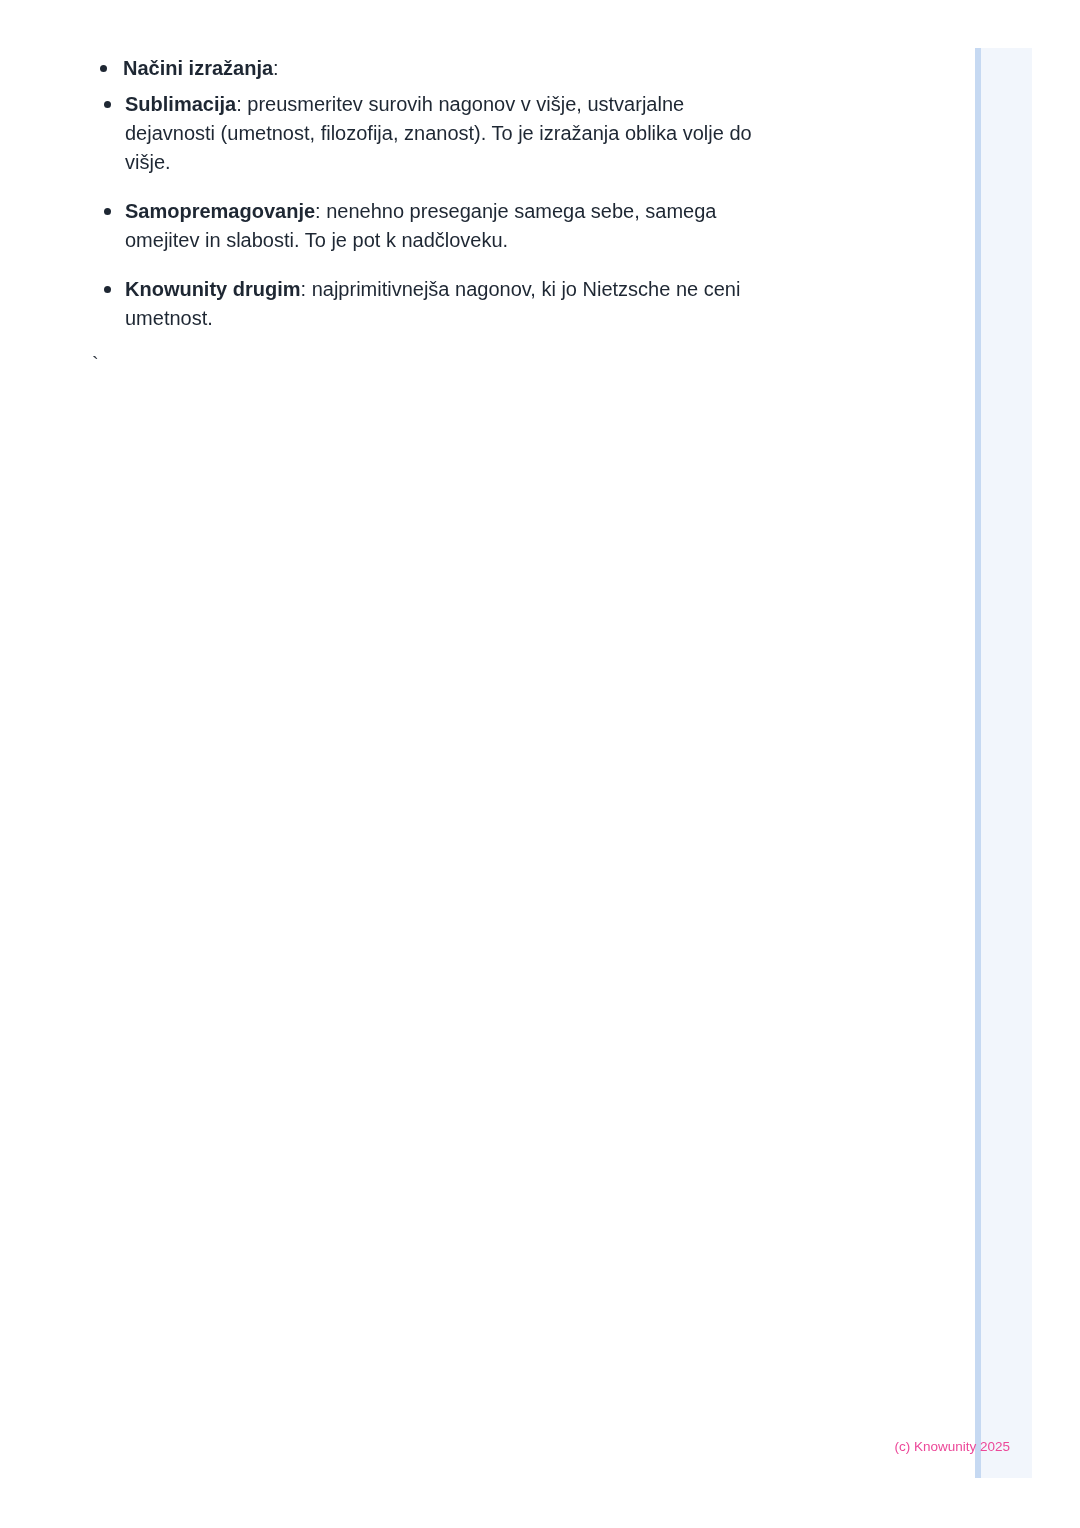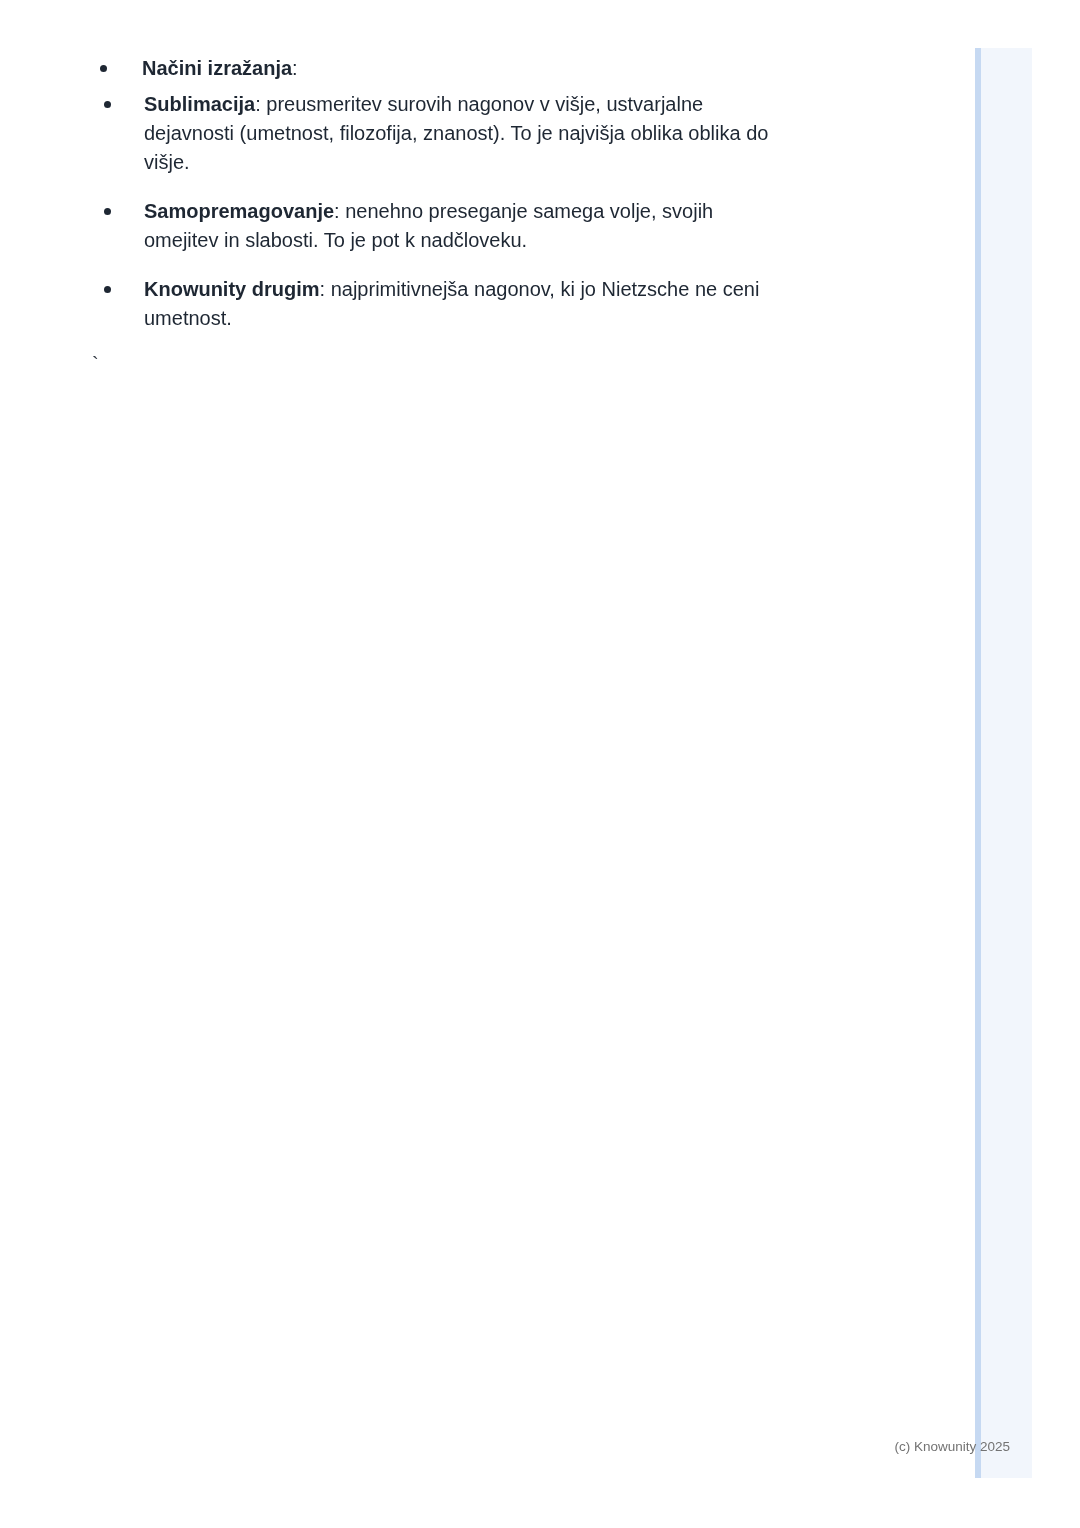--- a/index.html
+++ b/index.html
@@ -43,38 +43,38 @@
     flex: 0 0 auto;
     width: 7px;
     height: 7px;
     border-radius: 50%;
     background: #1e2733;
     margin-top: 11px;
   }
   .level1 .bullet { margin-right: 16px; }
   .level2 .bullet { margin-right: 14px; }
 
-  .text-block { white-space: nowrap; margin-left: 19px; }
+  .text-block { white-space: nowrap; }
   .text-block b { font-weight: 700; }
 
   .stray-char {
     position: absolute;
     left: 92px;
     top: 350px;
     font-size: 20px;
     color: #333a44;
   }
 
   .footer {
     position: absolute;
     top: 1438px;
     right: 70px;
     font-size: 13.5px;
     line-height: 18px;
-    color: #737373;
+    color: #ec4899;
     z-index: 2;
   }
 </style>
 </head>
 <body>
 
 <div class="page">
 
   <div class="stripe"></div>
 
@@ -84,29 +84,29 @@
       <span class="bullet"></span>
       <div class="text-block">
         <b>Načini izražanja</b><span>:</span>
       </div>
     </div>
 
     <div class="row level2 item-first">
       <span class="bullet"></span>
       <div class="text-block">
         <div><b>Sublimacija</b><span>: preusmeritev surovih nagonov v višje, ustvarjalne</span></div>
-        <div>dejavnosti (umetnost, filozofija, znanost). To je najvišja oblika oblika do</div>
+        <div>dejavnosti (umetnost, filozofija, znanost). To je izražanja oblika volje do</div>
         <div>višje.</div>
       </div>
     </div>
 
     <div class="row level2 item-gap">
       <span class="bullet"></span>
       <div class="text-block">
-        <div><b>Samopremagovanje</b><span>: nenehno preseganje samega volje, svojih</span></div>
+        <div><b>Samopremagovanje</b><span>: nenehno preseganje samega sebe, samega</span></div>
         <div>omejitev in slabosti. To je pot k nadčloveku.</div>
       </div>
     </div>
 
     <div class="row level2 item-gap">
       <span class="bullet"></span>
       <div class="text-block">
         <div><b>Knowunity drugim</b><span>: najprimitivnejša nagonov, ki jo Nietzsche ne ceni</span></div>
         <div>umetnost.</div>
       </div>

